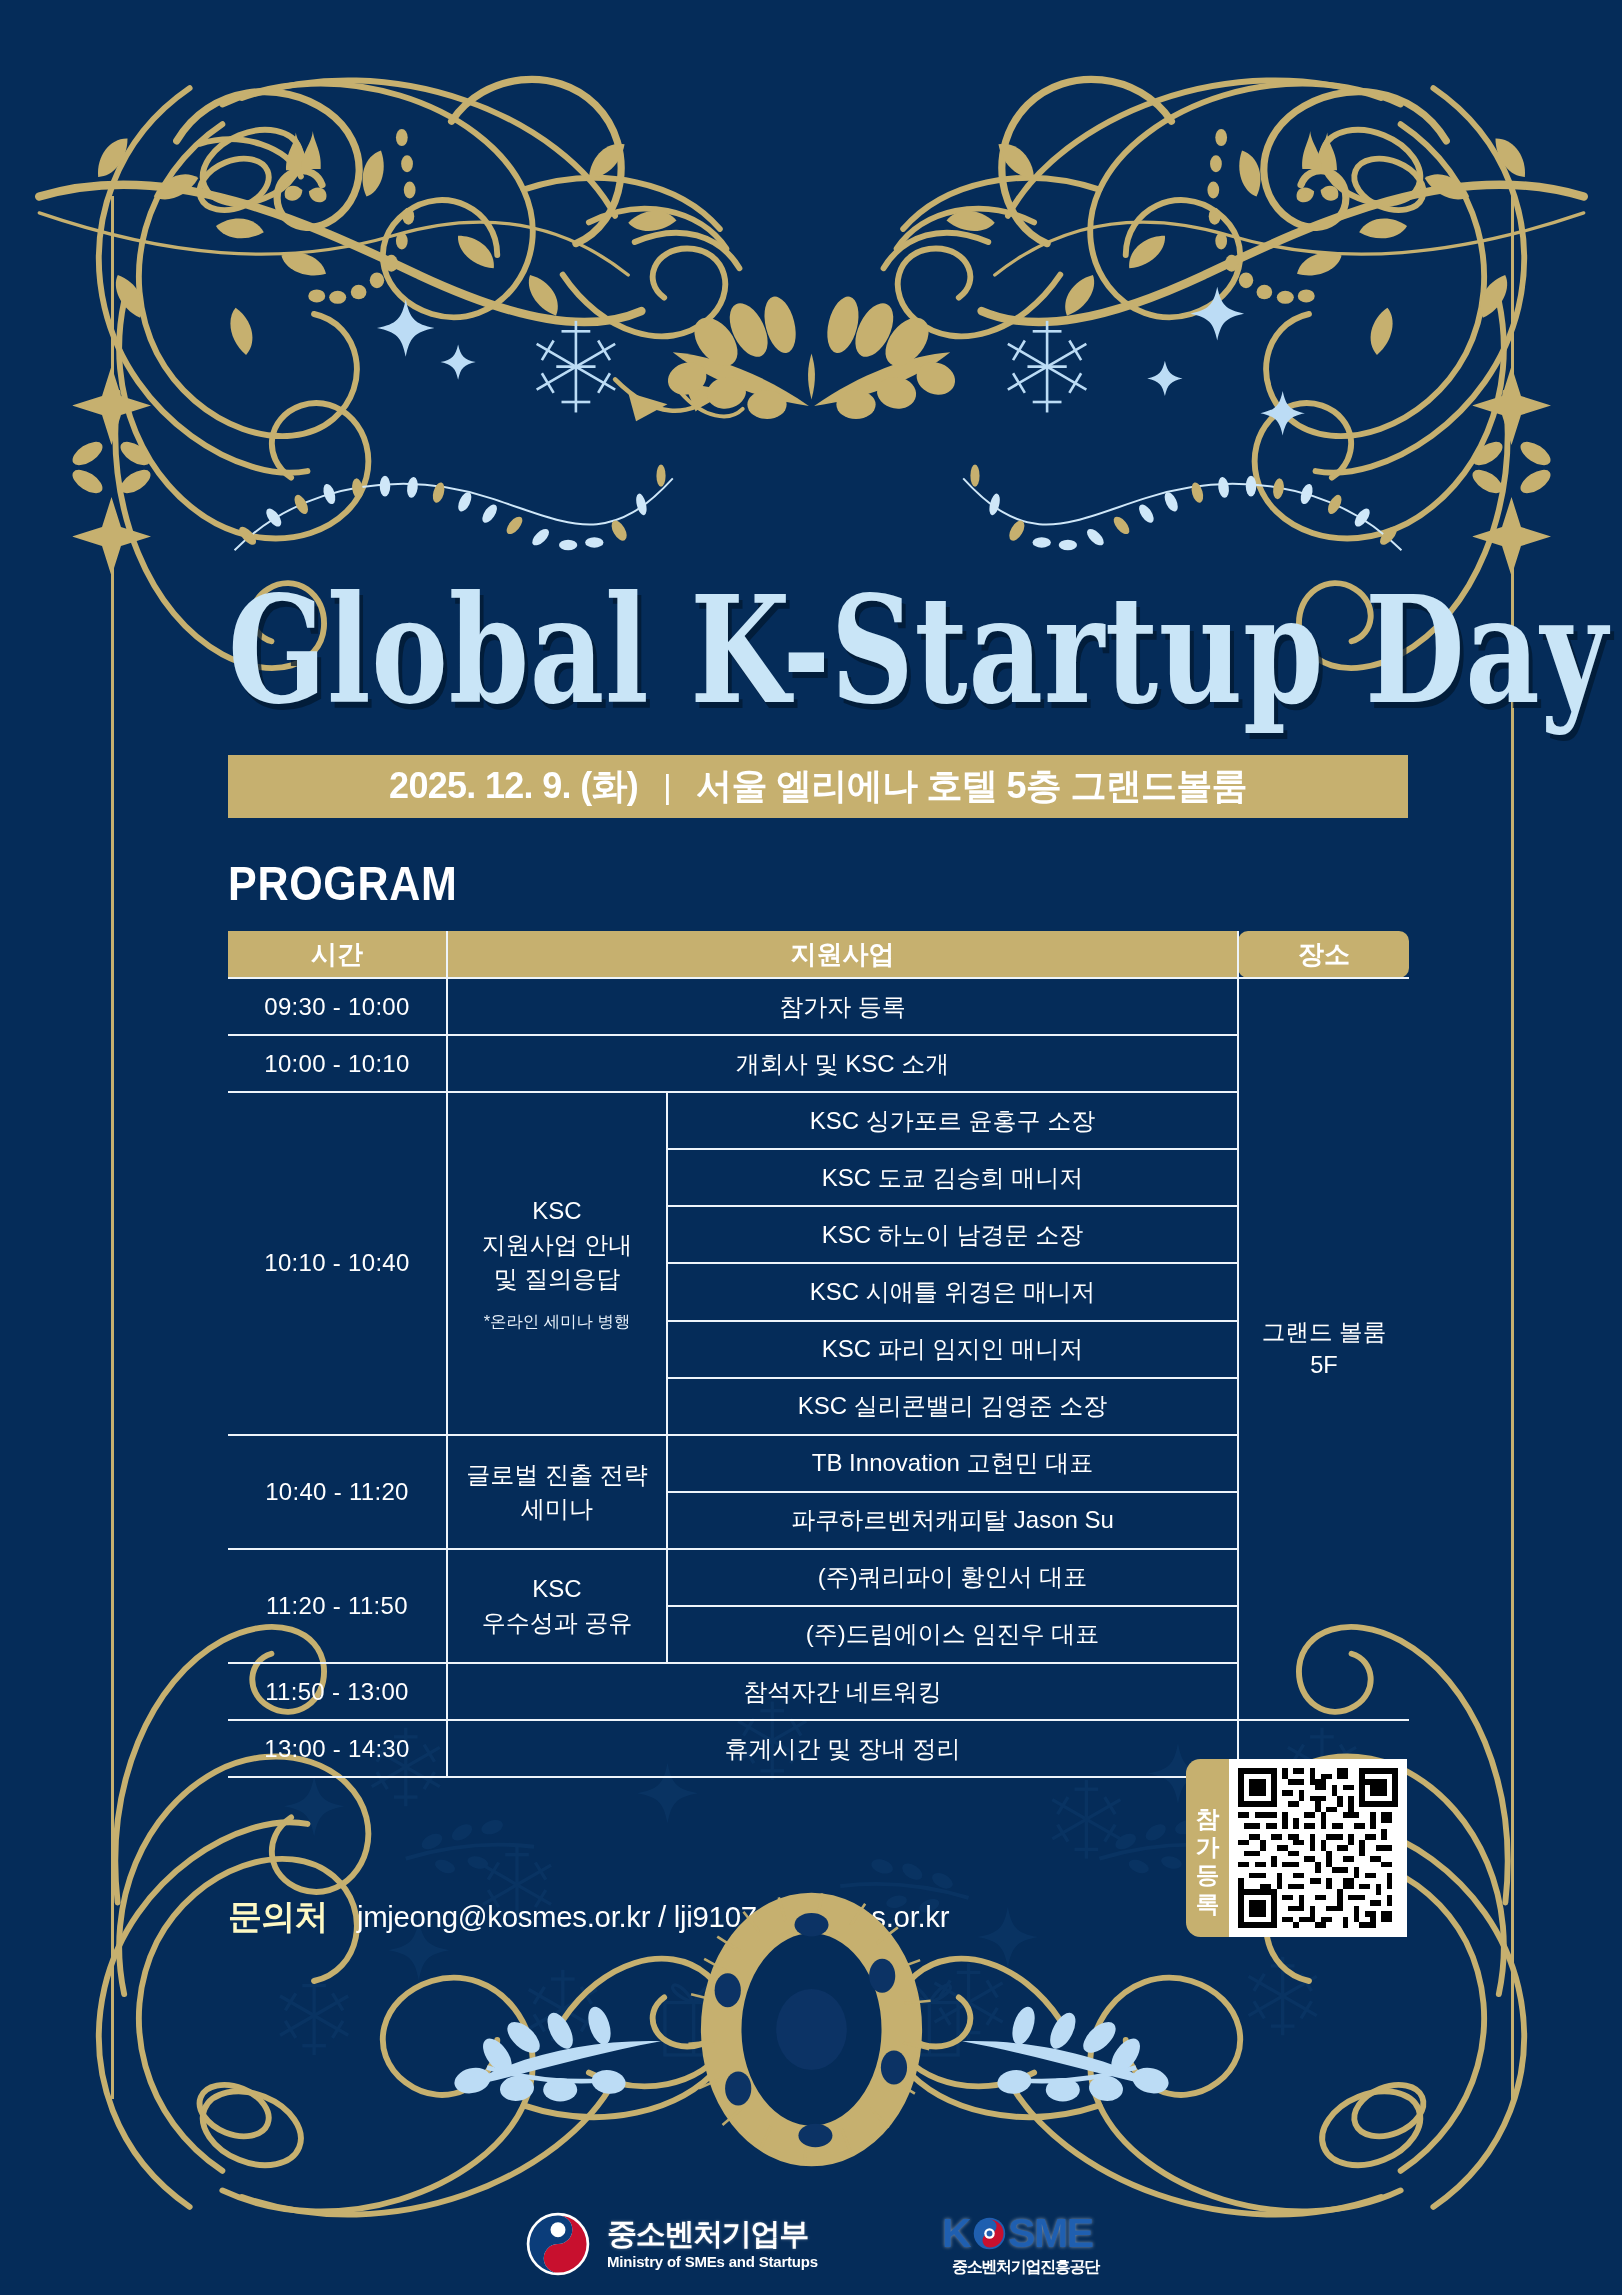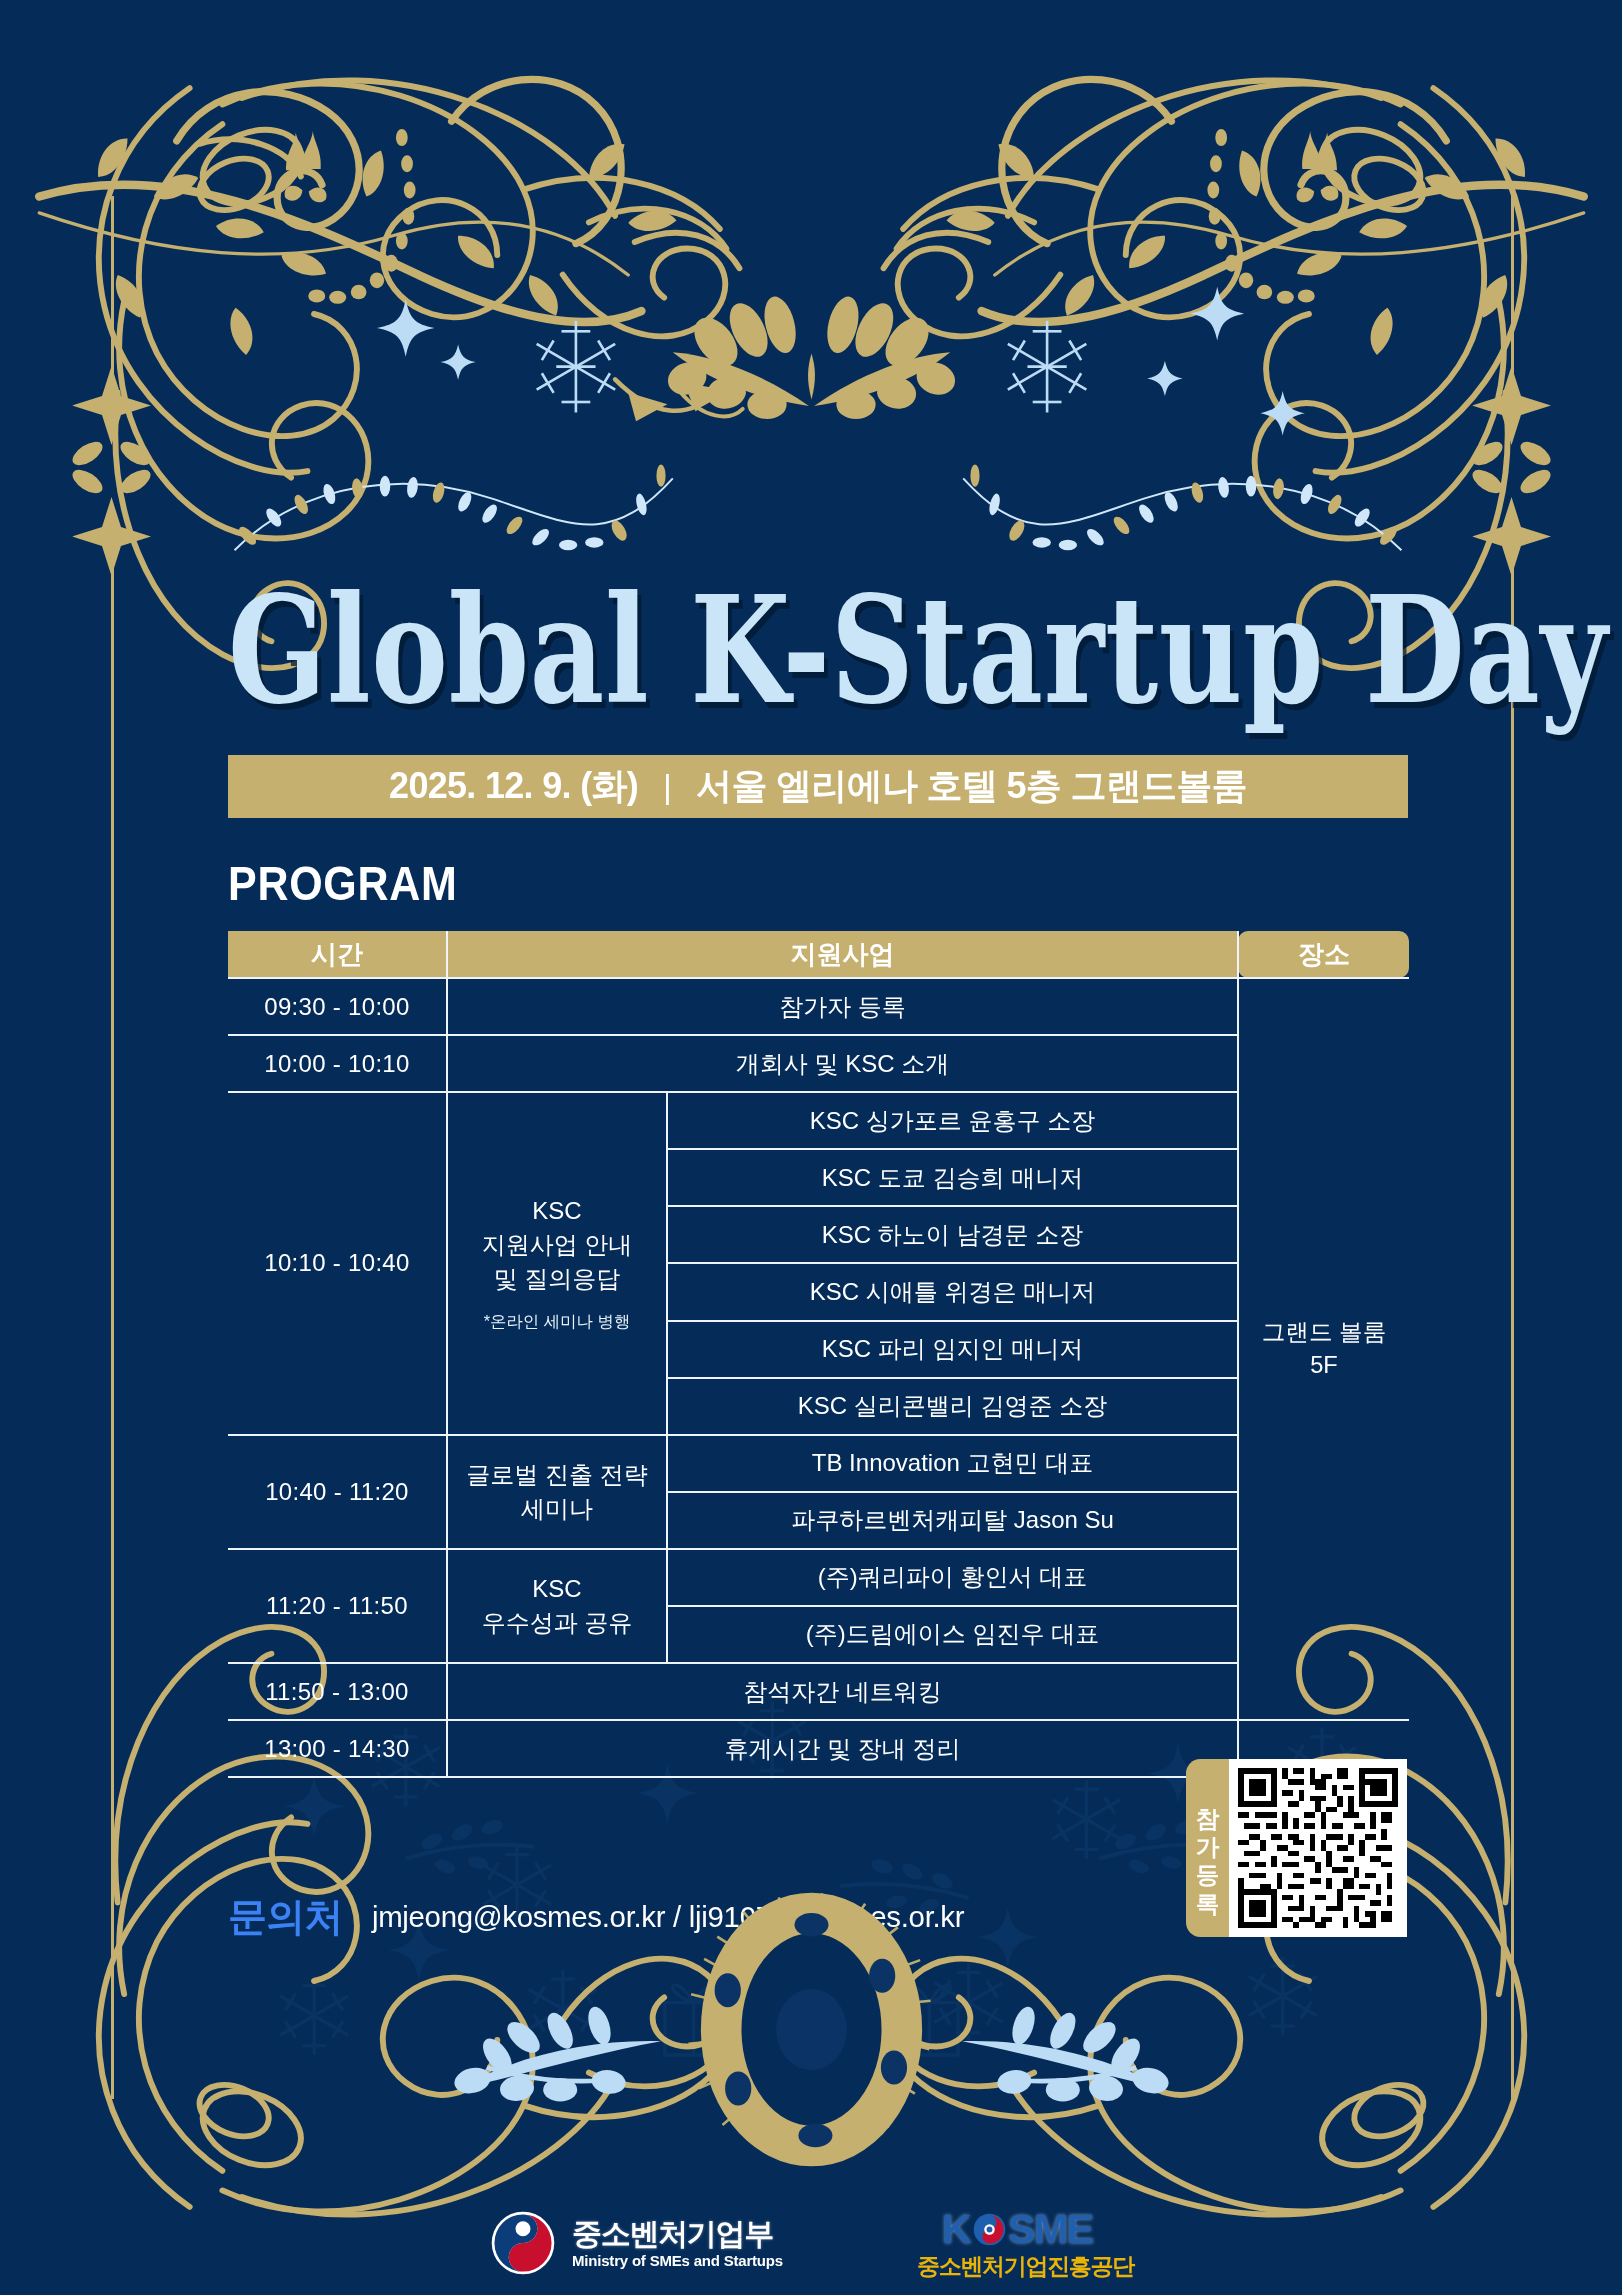--- a/index.html
+++ b/index.html
@@ -87,21 +87,21 @@
     border-bottom:2.6px solid #eef4fa;border-right:2px solid #eef4fa;
     padding:10.5px 5.2px;line-height:1.42;
   }
   table.program td.venue{border-right:none;font-size:23.6px;}
   table.program td.time{font-size:24px;letter-spacing:0.3px;}
   table.program tr:last-child td{border-bottom:2.6px solid #eef4fa;}
   .track-sub{display:block;font-size:16.4px;margin-top:14.4px;color:#eaf3fb;}
 
   
   .contact{display:flex;align-items:center;margin-top:63px;min-height:151px;}
-  .contact .label{color:#3b82f6;font-size:39px;font-weight:700;letter-spacing:-0.7px;margin-right:29px;}
+  .contact .label{color:#fef9c3;font-size:34px;font-weight:700;letter-spacing:-0.7px;margin-right:29px;}
   .contact .emails{color:#ffffff;font-size:29.4px;letter-spacing:-0.3px;}
 
   
   .qrblock{position:absolute;right:0;top:1759px;display:flex;align-items:stretch;
     height:178px;}
   .qrtab{width:43px;background:#c6b06f;border-radius:14.4px 0 0 14.4px;
     display:flex;align-items:center;justify-content:center;}
   .qrtab span{color:#fff;font-size:23.6px;font-weight:700;letter-spacing:5.2px;
     writing-mode:vertical-rl;}
   .qrimg{width:178px;background:#fff;padding:9.2px;}
@@ -117,21 +117,21 @@
   .logo{display:flex;align-items:center;gap:15px;}
   .logo .taeguk{width:68px;height:68px;}
   .logo .mtxt{display:flex;flex-direction:column;line-height:1;}
   .logo .mtxt .ko{color:#fff;font-size:30px;font-weight:700;letter-spacing:-1.3px;
      text-shadow:0 0 3.3px rgba(255,255,255,.35);}
   .logo .mtxt .en{color:#fff;font-size:15px;font-weight:700;margin-top:4.6px;letter-spacing:-0.2px;}
   .kosme{display:flex;flex-direction:column;align-items:center;line-height:1;}
   .kosme .k1{font-size:41px;font-weight:700;color:#1f5fb0;letter-spacing:-1.3px;
     text-shadow:0 0 3.9px rgba(255,255,255,.5);display:flex;align-items:center;}
   .kosme .k1 .swirl{width:35px;height:35px;margin:0 1.3px;}
-  .kosme .k2{color:#eab308;font-size:23px;font-weight:700;margin-top:5.2px;letter-spacing:-1.3px;margin-left:16px;}
+  .kosme .k2{color:#ffffff;font-size:16px;font-weight:700;margin-top:5.2px;letter-spacing:-1.3px;margin-left:16px;}
 </style>
 </head>
 <body>
 
 <div class="poster">
 
   <svg class="bgpattern" viewBox="0 0 2480 3508" preserveAspectRatio="none">
     <defs>
       <g id="sf">
         <g stroke="#0d3a6b" stroke-width="5" fill="none">

